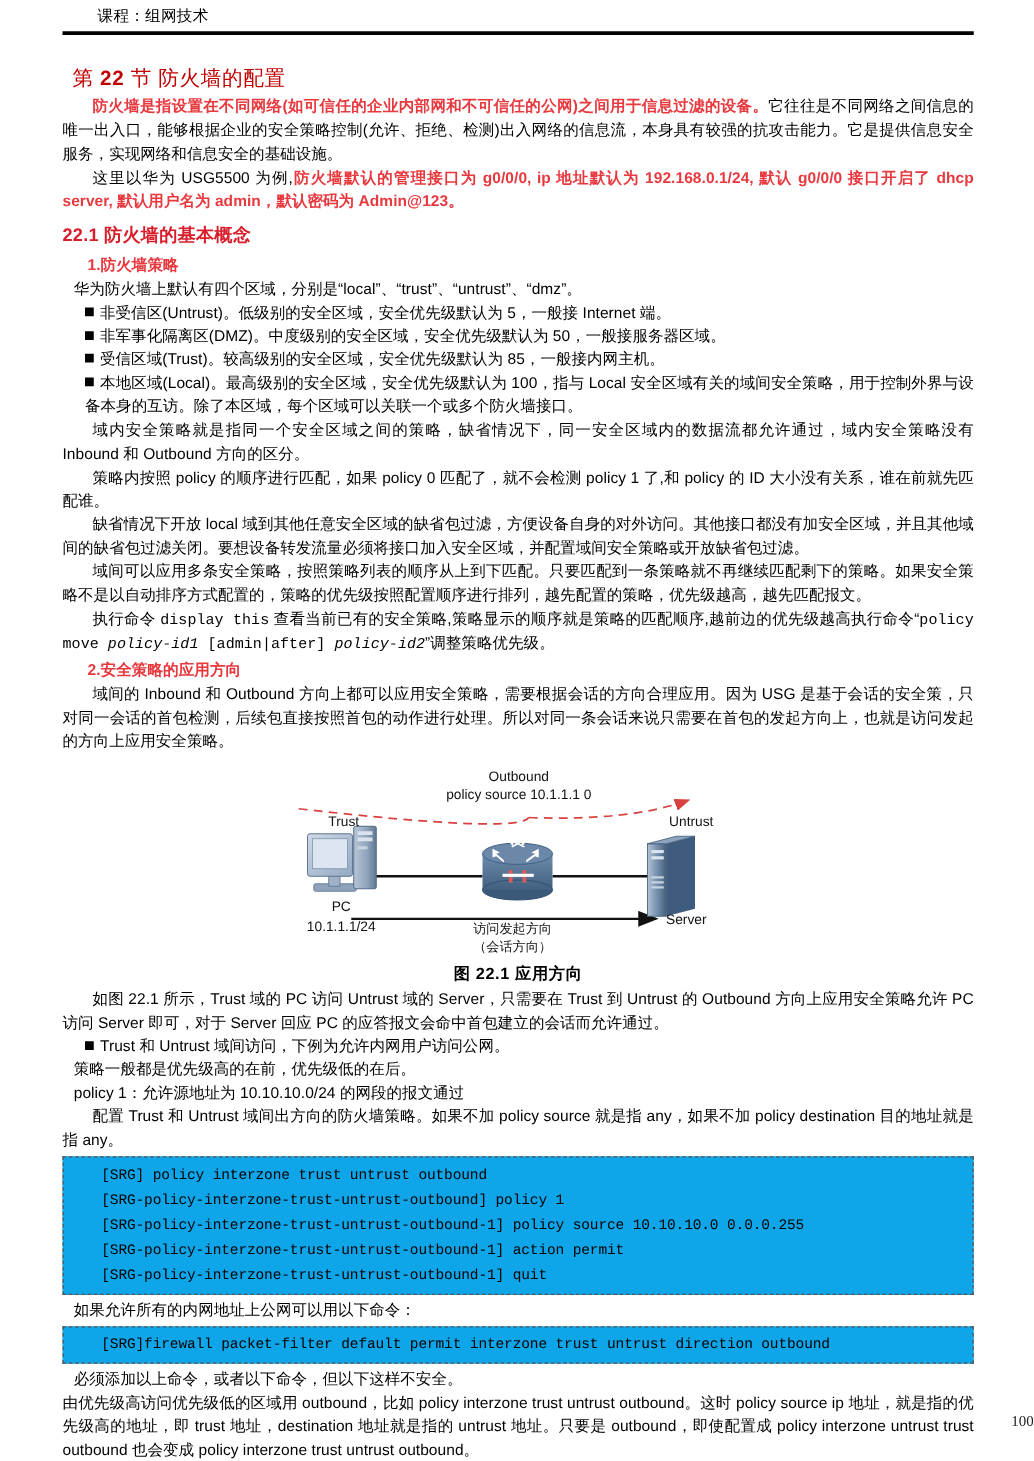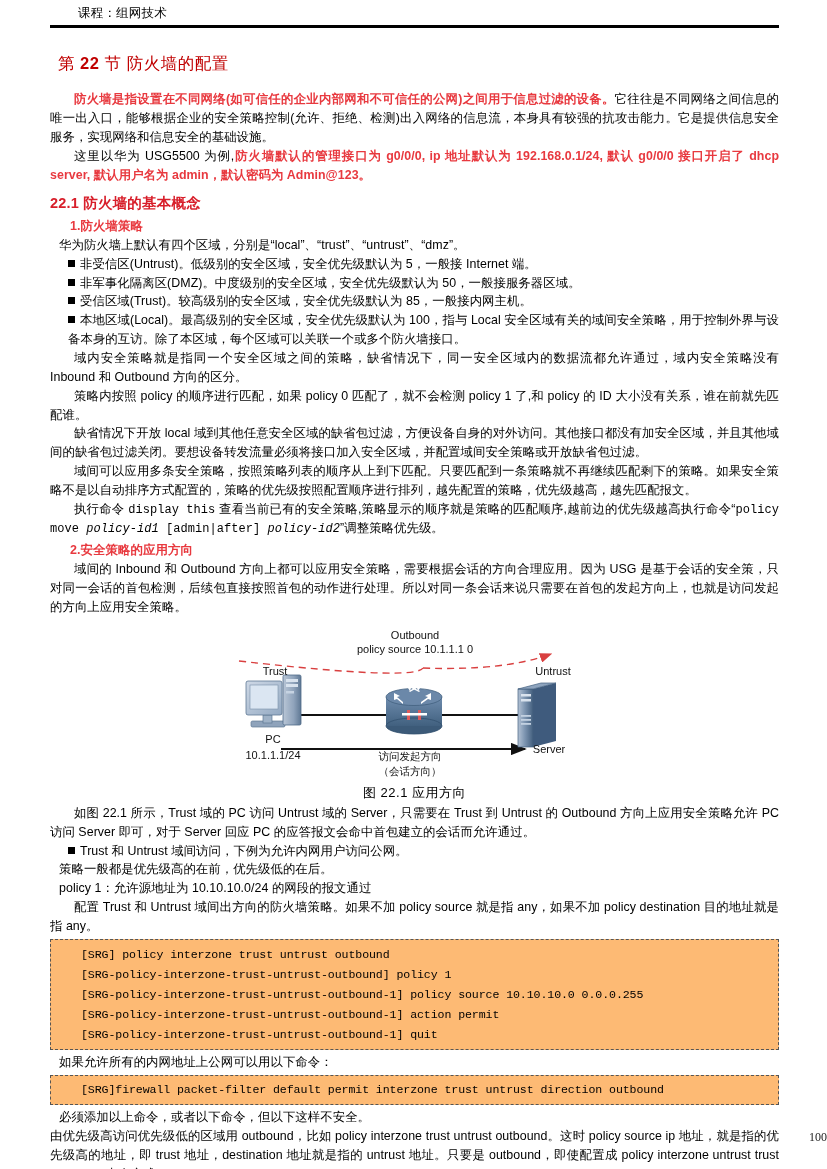--- a/index.html
+++ b/index.html
@@ -53,21 +53,21 @@
     left: 50px;
     top: 52px;
     width: 729px;
   }
 
   
   h1.sec-title {
     font-size: 16.5px;
     font-weight: normal;
     color: #c00000;
-    margin: 0 0 16px 8px;
+    margin: 0 0 2px 8px;
     letter-spacing: 0.5px;
     line-height: 1.35;
   }
   h1.sec-title .num { font-weight: bold; }
 
   h2.sub-title {
     font-size: 14.5px;
     font-weight: bold;
     color: #d81e2a;
     margin: 9px 0 3px 0;
@@ -118,31 +118,31 @@
     text-align: center;
   }
   .fig-canvas {
     position: relative;
     width: 400px;
     height: 160px;
     margin: 0 auto;
   }
   .fig-caption {
     font-size: 13px;
-    font-weight: normal;
+    font-weight: bold;
     margin-top: 1px;
     letter-spacing: 0.5px;
   }
 
   
   .codeblock {
     border: 1px dashed #555;
     margin: 3px 0 3px 0;
     padding: 5px 0 5px 0;
-    background: #fdba74;
+    background: #0ea5e9;
   }
   .codeblock .line {
     font-family: "Liberation Mono", "DejaVu Sans Mono", monospace;
     font-size: 11.6px;
     line-height: 1.72;
     padding-left: 30px;
     white-space: pre;
     letter-spacing: -0.1px;
   }
   .codeblock.single { padding: 4px 0 4px 0; }

